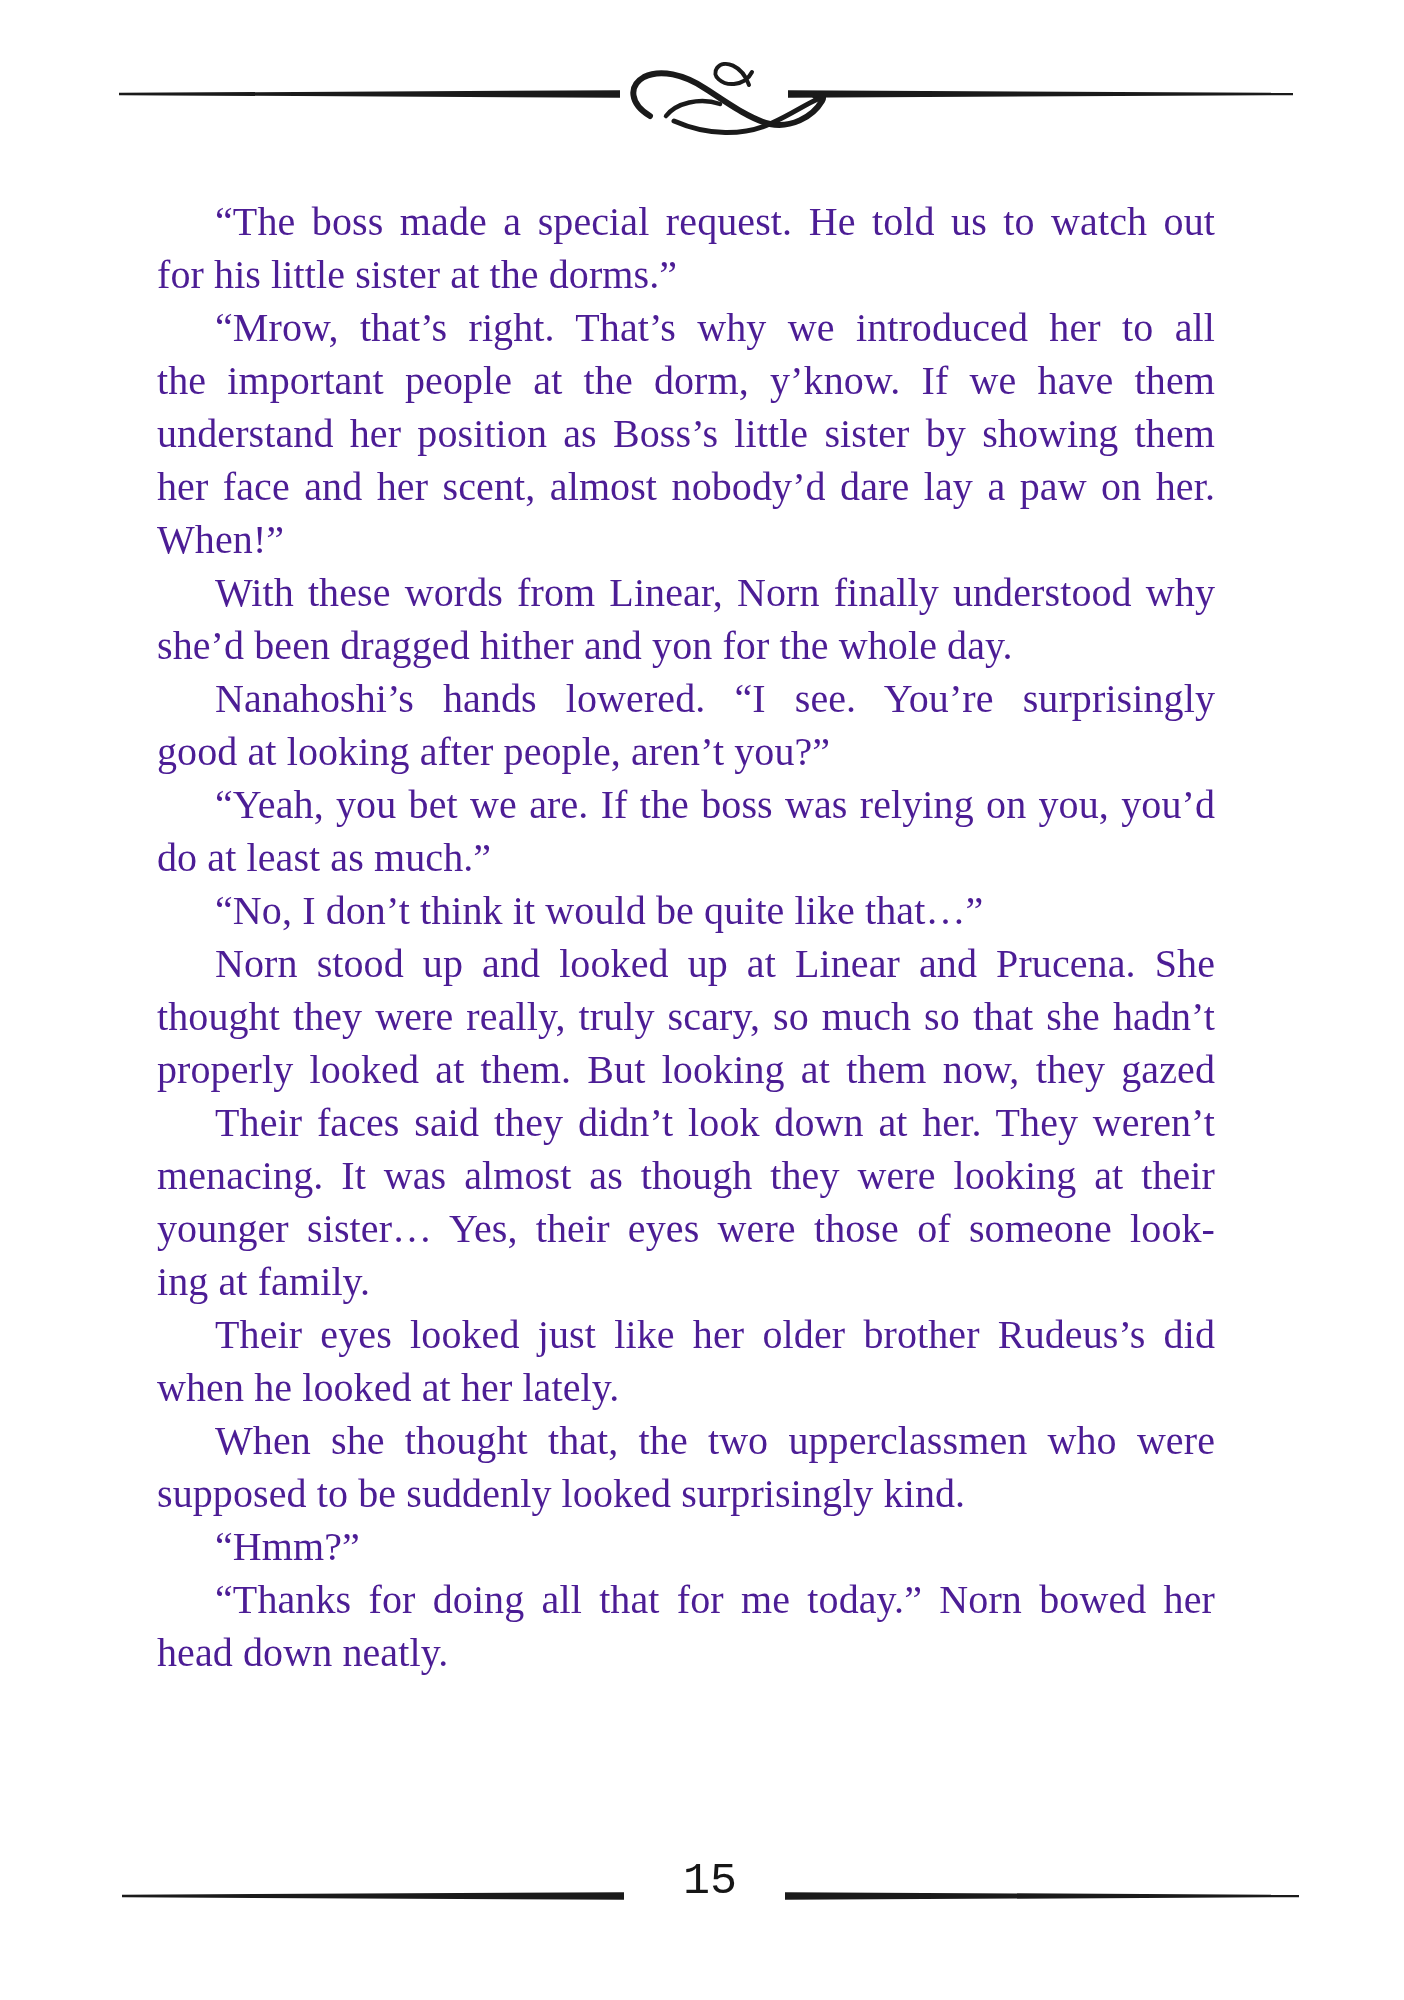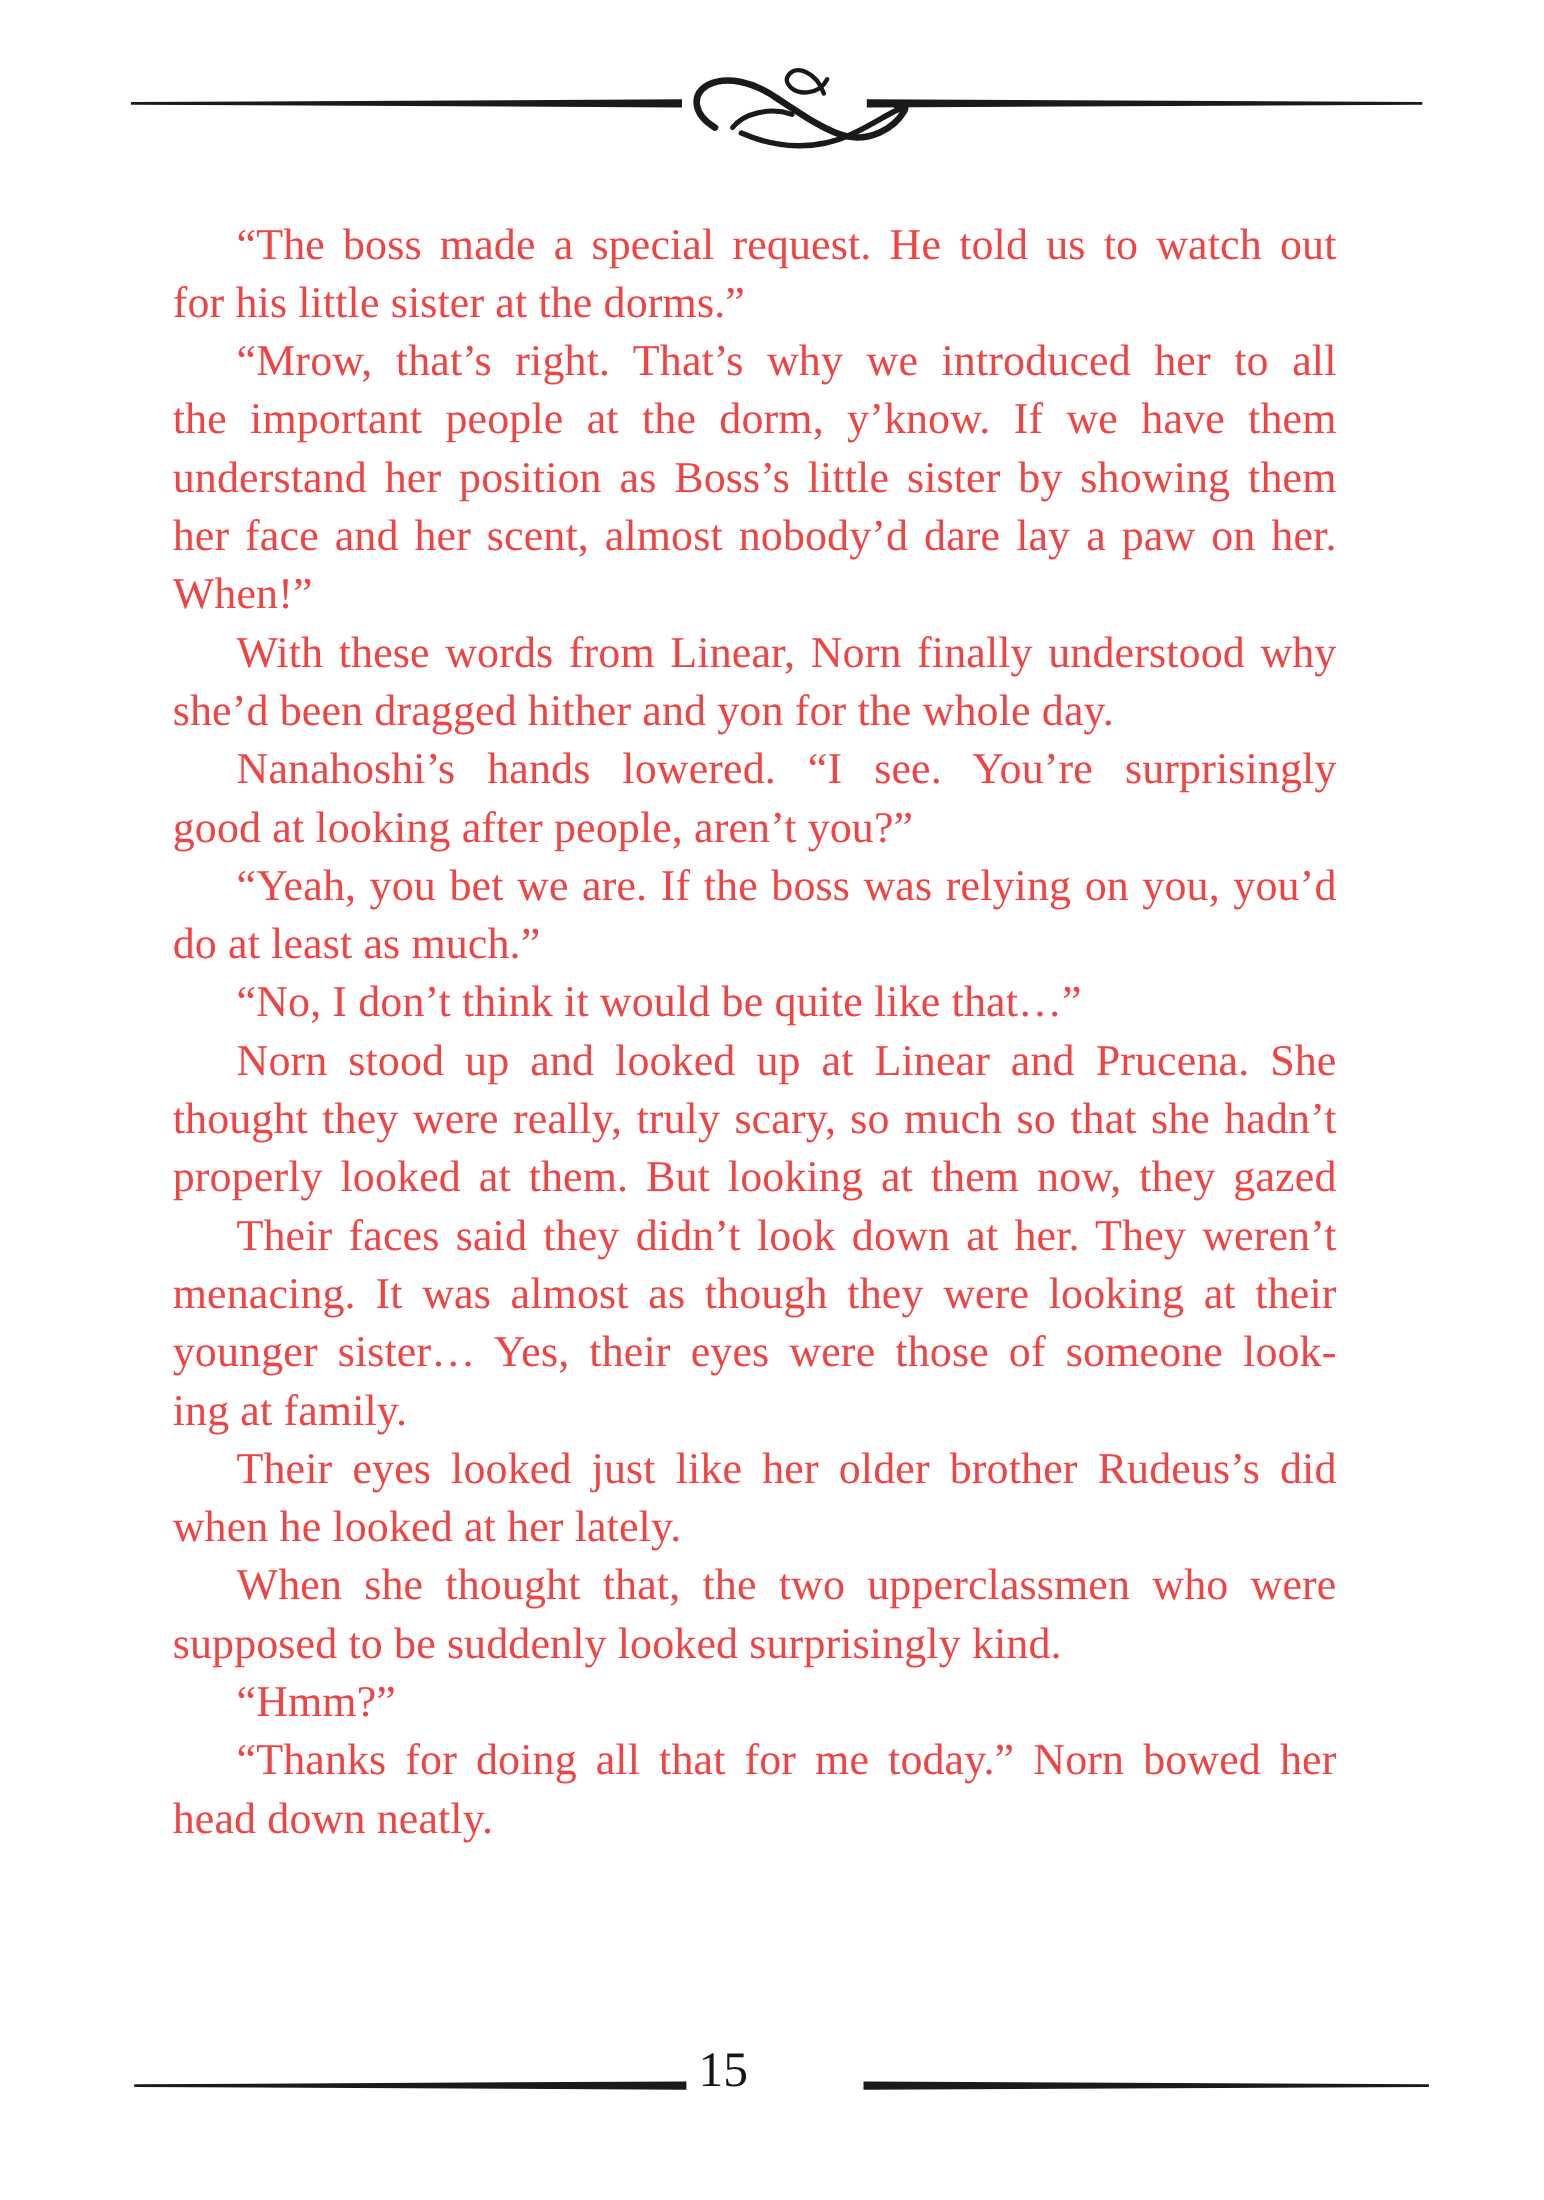--- a/index.html
+++ b/index.html
@@ -25,39 +25,39 @@
     width: 1404px;
     height: 90px;
   }
   .page-text {
     position: absolute;
     left: 157px;
     top: 195px;
     width: 1058px;
     font-size: 40px;
     line-height: 53px;
-    color: #ef4444;
+    color: #4c1d95;
     letter-spacing: 0.1px;
   }
   .para { margin: 0; padding: 0; }
   .line { text-align: left; }
   .line.just {
     text-align: justify;
     text-align-last: justify;
     text-justify: inter-word;
   }
   .line.first { text-indent: 58px; }
   .page-number {
     position: absolute;
     left: 635px;
     top: 1859px;
     width: 150px;
     height: 50px;
-    text-align: left;
-    font-family: Liberation Serif, serif;
+    text-align: center;
+    font-family: Liberation Mono, monospace;
     font-size: 45px;
     line-height: 45px;
     color: #161616;
   }
 </style>
 </head>
 <body>
 
 <svg class="ornament-svg" viewBox="0 0 1404 170">
   <g fill="#1a1a1a" stroke="none">

